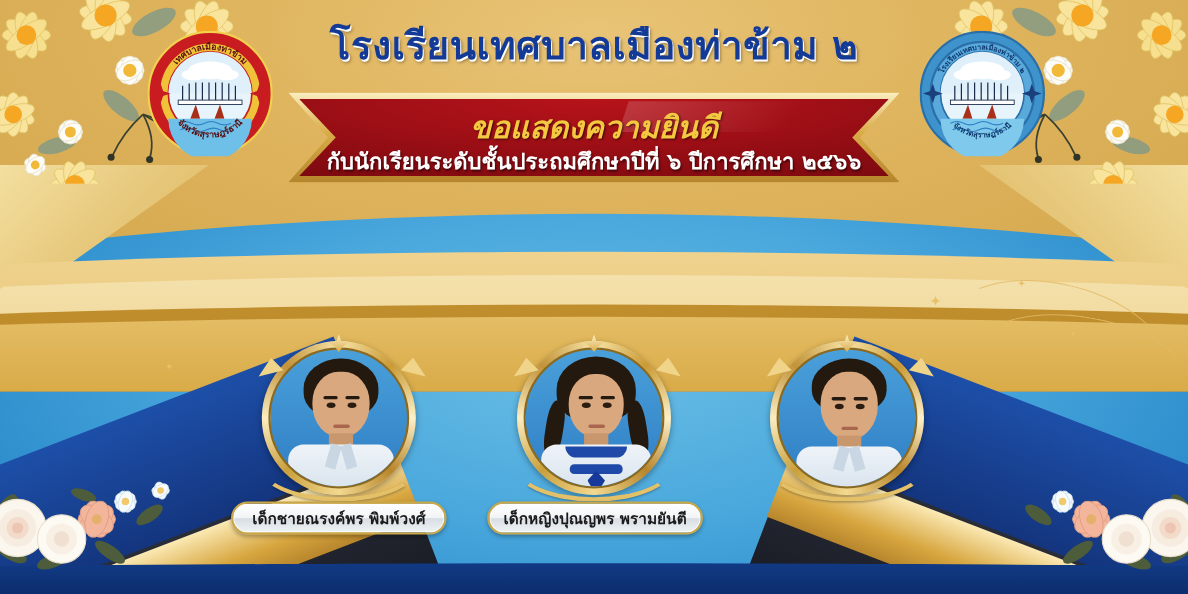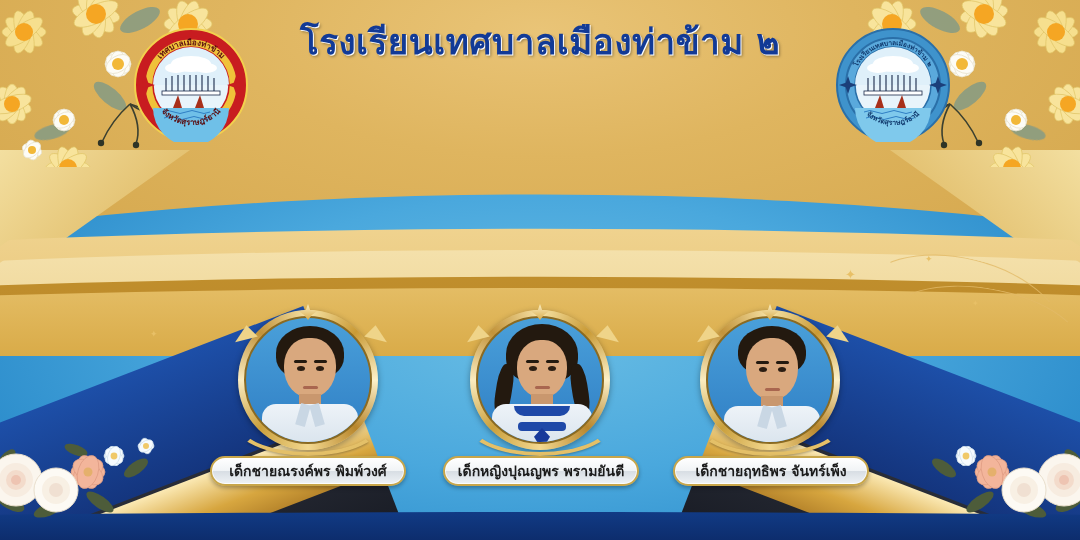--- a/index.html
+++ b/index.html
@@ -591,20 +591,28 @@
         <textPath href="#sealArcTopR" startOffset="50%" text-anchor="middle">โรงเรียนเทศบาลเมืองท่าข้าม ๒</textPath>
       </text>
       <text font-size="7" font-weight="bold" fill="#103a6e" font-family="DejaVu Sans">
         <textPath href="#sealArcBotR" startOffset="50%" text-anchor="middle">จังหวัดสุราษฎร์ธานี</textPath>
       </text>
     </svg>
   </div>
 
   <div class="title">โรงเรียนเทศบาลเมืองท่าข้าม ๒</div>
 
+  <div class="chev-wrap">
+    <div class="chev-gold"></div>
+    <div class="chev-red">
+      <div class="chev-shine"></div>
+    </div>
+    <div class="chev-l1">ขอแสดงความยินดี</div>
+    <div class="chev-l2">กับนักเรียนระดับชั้นประถมศึกษาปีที่ ๖ ปีการศึกษา ๒๕๖๖</div>
+  </div>
 
 
   <div class="student s1">
     <div class="frame-outer">
       <div class="frame-inner">
         <div class="pt pt-hair" style="left:30px;top:8px;width:68px;height:54px;"></div>
         <div class="pt pt-face" style="left:38px;top:20px;width:52px;height:60px;"></div>
         <div class="pt pt-brow" style="left:48px;top:42px;width:13px;height:3px;"></div>
         <div class="pt pt-brow" style="left:68px;top:42px;width:13px;height:3px;"></div>
         <div class="pt pt-eye" style="left:51px;top:48px;width:8px;height:5px;"></div>
@@ -664,15 +672,14 @@
       </div>
     </div>
     <div class="orn orn-sweep"></div>
     <div class="orn orn-crown"></div>
     <div class="orn orn-tip" style="left:18px;top:22px;transform:rotate(-135deg);"></div>
     <div class="orn orn-tip" style="left:150px;top:22px;transform:rotate(135deg) scaleX(-1);"></div>
   </div>
 
   <div class="nameplate np2">เด็กหญิงปุณญพร พรามยันตี</div>
   <div class="nameplate np1">เด็กชายณรงค์พร พิมพ์วงศ์</div>
-  <div class="nameplate np3">เด็กชายฤทธิพร จันทร์เพ็ง</div>
 
 </div>
 
 </body></html>

